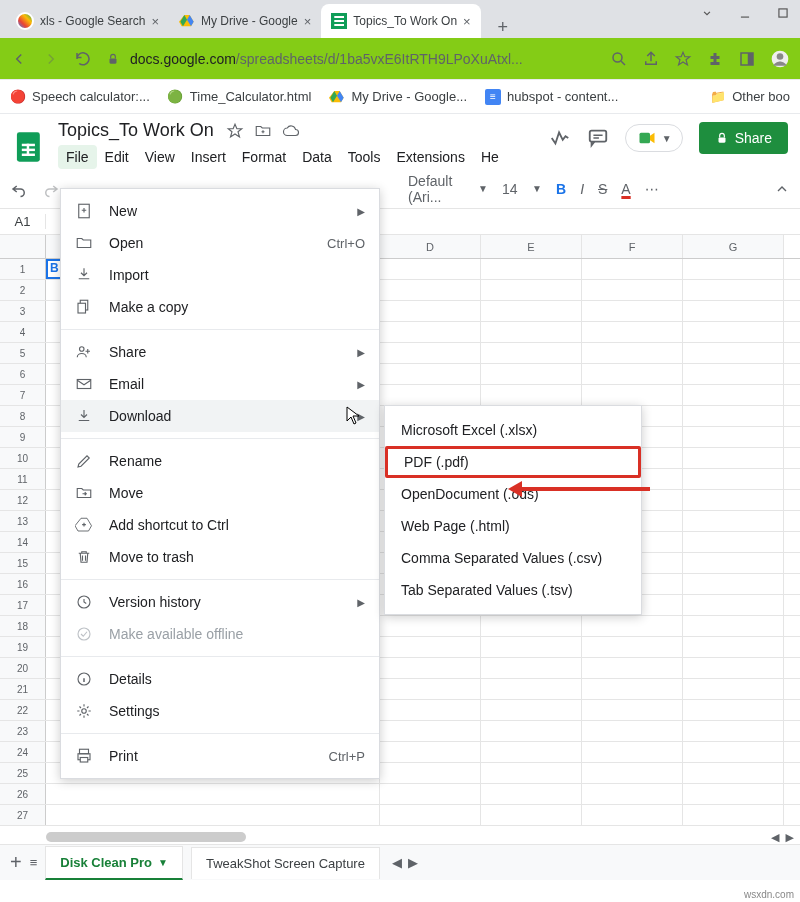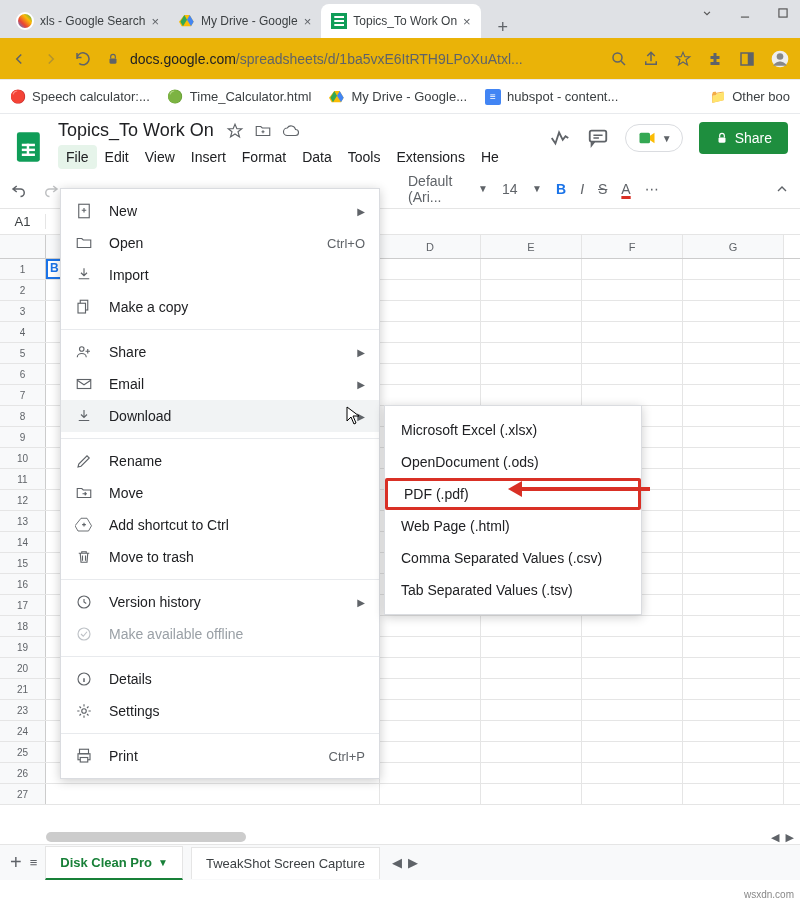--- a/index.html
+++ b/index.html
@@ -9,21 +9,21 @@
 .browser-top { background: #dfe1e5; height: 80px; }
 .tab-strip { height: 38px; display: flex; align-items: flex-end; padding-left: 6px; gap: 0; }
 .tab { height: 34px; display: flex; align-items: center; padding: 0 10px; gap: 6px; font-size: 12px; color: #3c4043; border-radius: 8px 8px 0 0; max-width: 180px; position: relative; }
 .tab.active { background: #fff; }
 .tab-title { white-space: nowrap; overflow: hidden; text-overflow: ellipsis; max-width: 120px; }
 .tab-close { font-size: 13px; color: #5f6368; cursor: pointer; }
 .new-tab { width: 28px; text-align: center; font-size: 18px; color: #5f6368; margin-left: 8px; }
 .win-controls { position: absolute; top: 6px; right: 10px; display: flex; gap: 24px; color: #555; }
 .win-controls span svg { width: 14px; height: 14px; }
 
-.addr-row { background: #eab308; height: 42px; display: flex; align-items: center; padding: 0 10px; gap: 14px; border-bottom: 1px solid #e8eaed; }
+.addr-row { background: #84cc16; height: 42px; display: flex; align-items: center; padding: 0 10px; gap: 14px; border-bottom: 1px solid #e8eaed; }
 .nav-ico { color: #5f6368; display: flex; align-items: center; }
 .url-bar { flex: 1; display: flex; align-items: center; gap: 10px; color: #202124; font-size: 14px; }
 .url-text { color: #5f6368; white-space: nowrap; overflow: hidden; text-overflow: ellipsis; max-width: 360px; }
 .url-domain { color: #202124; }
 
 .bookmarks { height: 34px; background: #fff; display: flex; align-items: center; padding: 0 10px; gap: 18px; font-size: 13px; color: #3c4043; border-bottom: 1px solid #e8eaed; overflow: hidden; }
 .bm { display: flex; align-items: center; gap: 6px; white-space: nowrap; }
 .bm-ico { width: 16px; height: 16px; display: inline-flex; align-items: center; justify-content: center; }
 
 
@@ -496,20 +496,28 @@
       </div>
       <div class="row-line">
         <div class="rn">21</div>
         <div class="cell" style="width: 334px;"></div>
         <div class="cell"></div>
         <div class="cell"></div>
         <div class="cell"></div>
         <div class="cell"></div>
       </div>
       <div class="row-line">
+        <div class="rn">22</div>
+        <div class="cell" style="width: 334px;"></div>
+        <div class="cell"></div>
+        <div class="cell"></div>
+        <div class="cell"></div>
+        <div class="cell"></div>
+      </div>
+      <div class="row-line">
         <div class="rn">23</div>
         <div class="cell" style="width: 334px;"></div>
         <div class="cell"></div>
         <div class="cell"></div>
         <div class="cell"></div>
         <div class="cell"></div>
       </div>
       <div class="row-line">
         <div class="rn">24</div>
         <div class="cell" style="width: 334px;"></div>
@@ -695,22 +703,22 @@
           <rect x="7" y="14" width="10" height="6" stroke="#5f6368" stroke-width="1.5" fill="#fff"></rect>
         </svg>
       </span>
       <span>Print</span>
       <span class="fm-shortcut">Ctrl+P</span>
     </div>
 </div>
 
 <div class="sub-menu">
   <div class="sm-item">Microsoft Excel (.xlsx)</div>
+  <div class="sm-item hl">PDF (.pdf)</div>
   <div class="sm-item">OpenDocument (.ods)</div>
-  <div class="sm-item hl">PDF (.pdf)</div>
   <div class="sm-item">Web Page (.html)</div>
   <div class="sm-item">Comma Separated Values (.csv)</div>
   <div class="sm-item">Tab Separated Values (.tsv)</div>
 </div>
 
 <div class="arrow-annot">
   <div class="arrow-head"></div>
     <div class="arrow-line"></div>
 </div>
 

